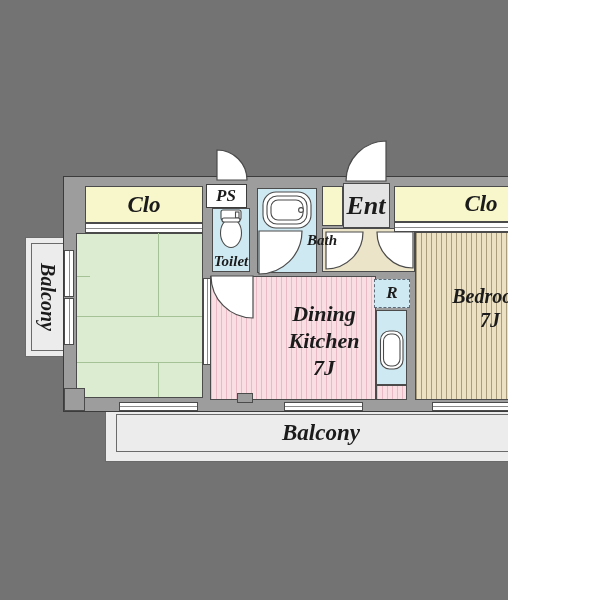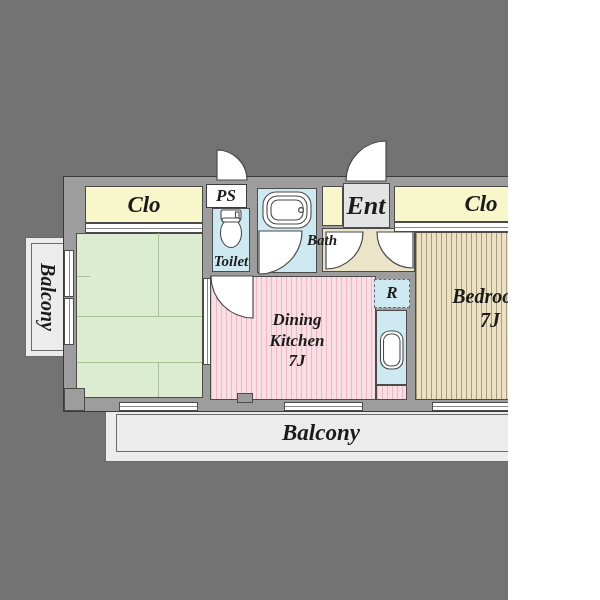--- a/index.html
+++ b/index.html
@@ -124,21 +124,21 @@
     </g>
   </svg>
 
   <div class="lbl" style="left:144px;top:205px;font-size:23px;">Clo</div>
   <div class="lbl" style="left:226px;top:196px;font-size:17px;">PS</div>
   <div class="lbl" style="left:231px;top:261px;font-size:15px;">Toilet</div>
   <div class="lbl" style="left:296px;top:240px;font-size:15px;margin-left:26px;">Bath</div>
   <div class="lbl" style="left:366px;top:206px;font-size:26px;">Ent</div>
   <div class="lbl" style="left:481px;top:204px;font-size:23px;">Clo</div>
   <div class="lbl" style="left:392px;top:293px;font-size:17px;">R</div>
-  <div class="lbl" style="left:297px;top:341px;font-size:17px;">Dining
+  <div class="lbl" style="left:324px;top:341px;font-size:22px;">Dining
 Kitchen
 7J</div>
   <div class="lbl" style="left:490px;top:308px;font-size:20px;">Bedroom
 7J</div>
   <div class="lbl lbl-vert" style="left:48px;top:297px;font-size:20px;">Balcony</div>
   <div class="lbl" style="left:321px;top:433px;font-size:23px;">Balcony</div>
 
 </div>
 
 </body></html>

